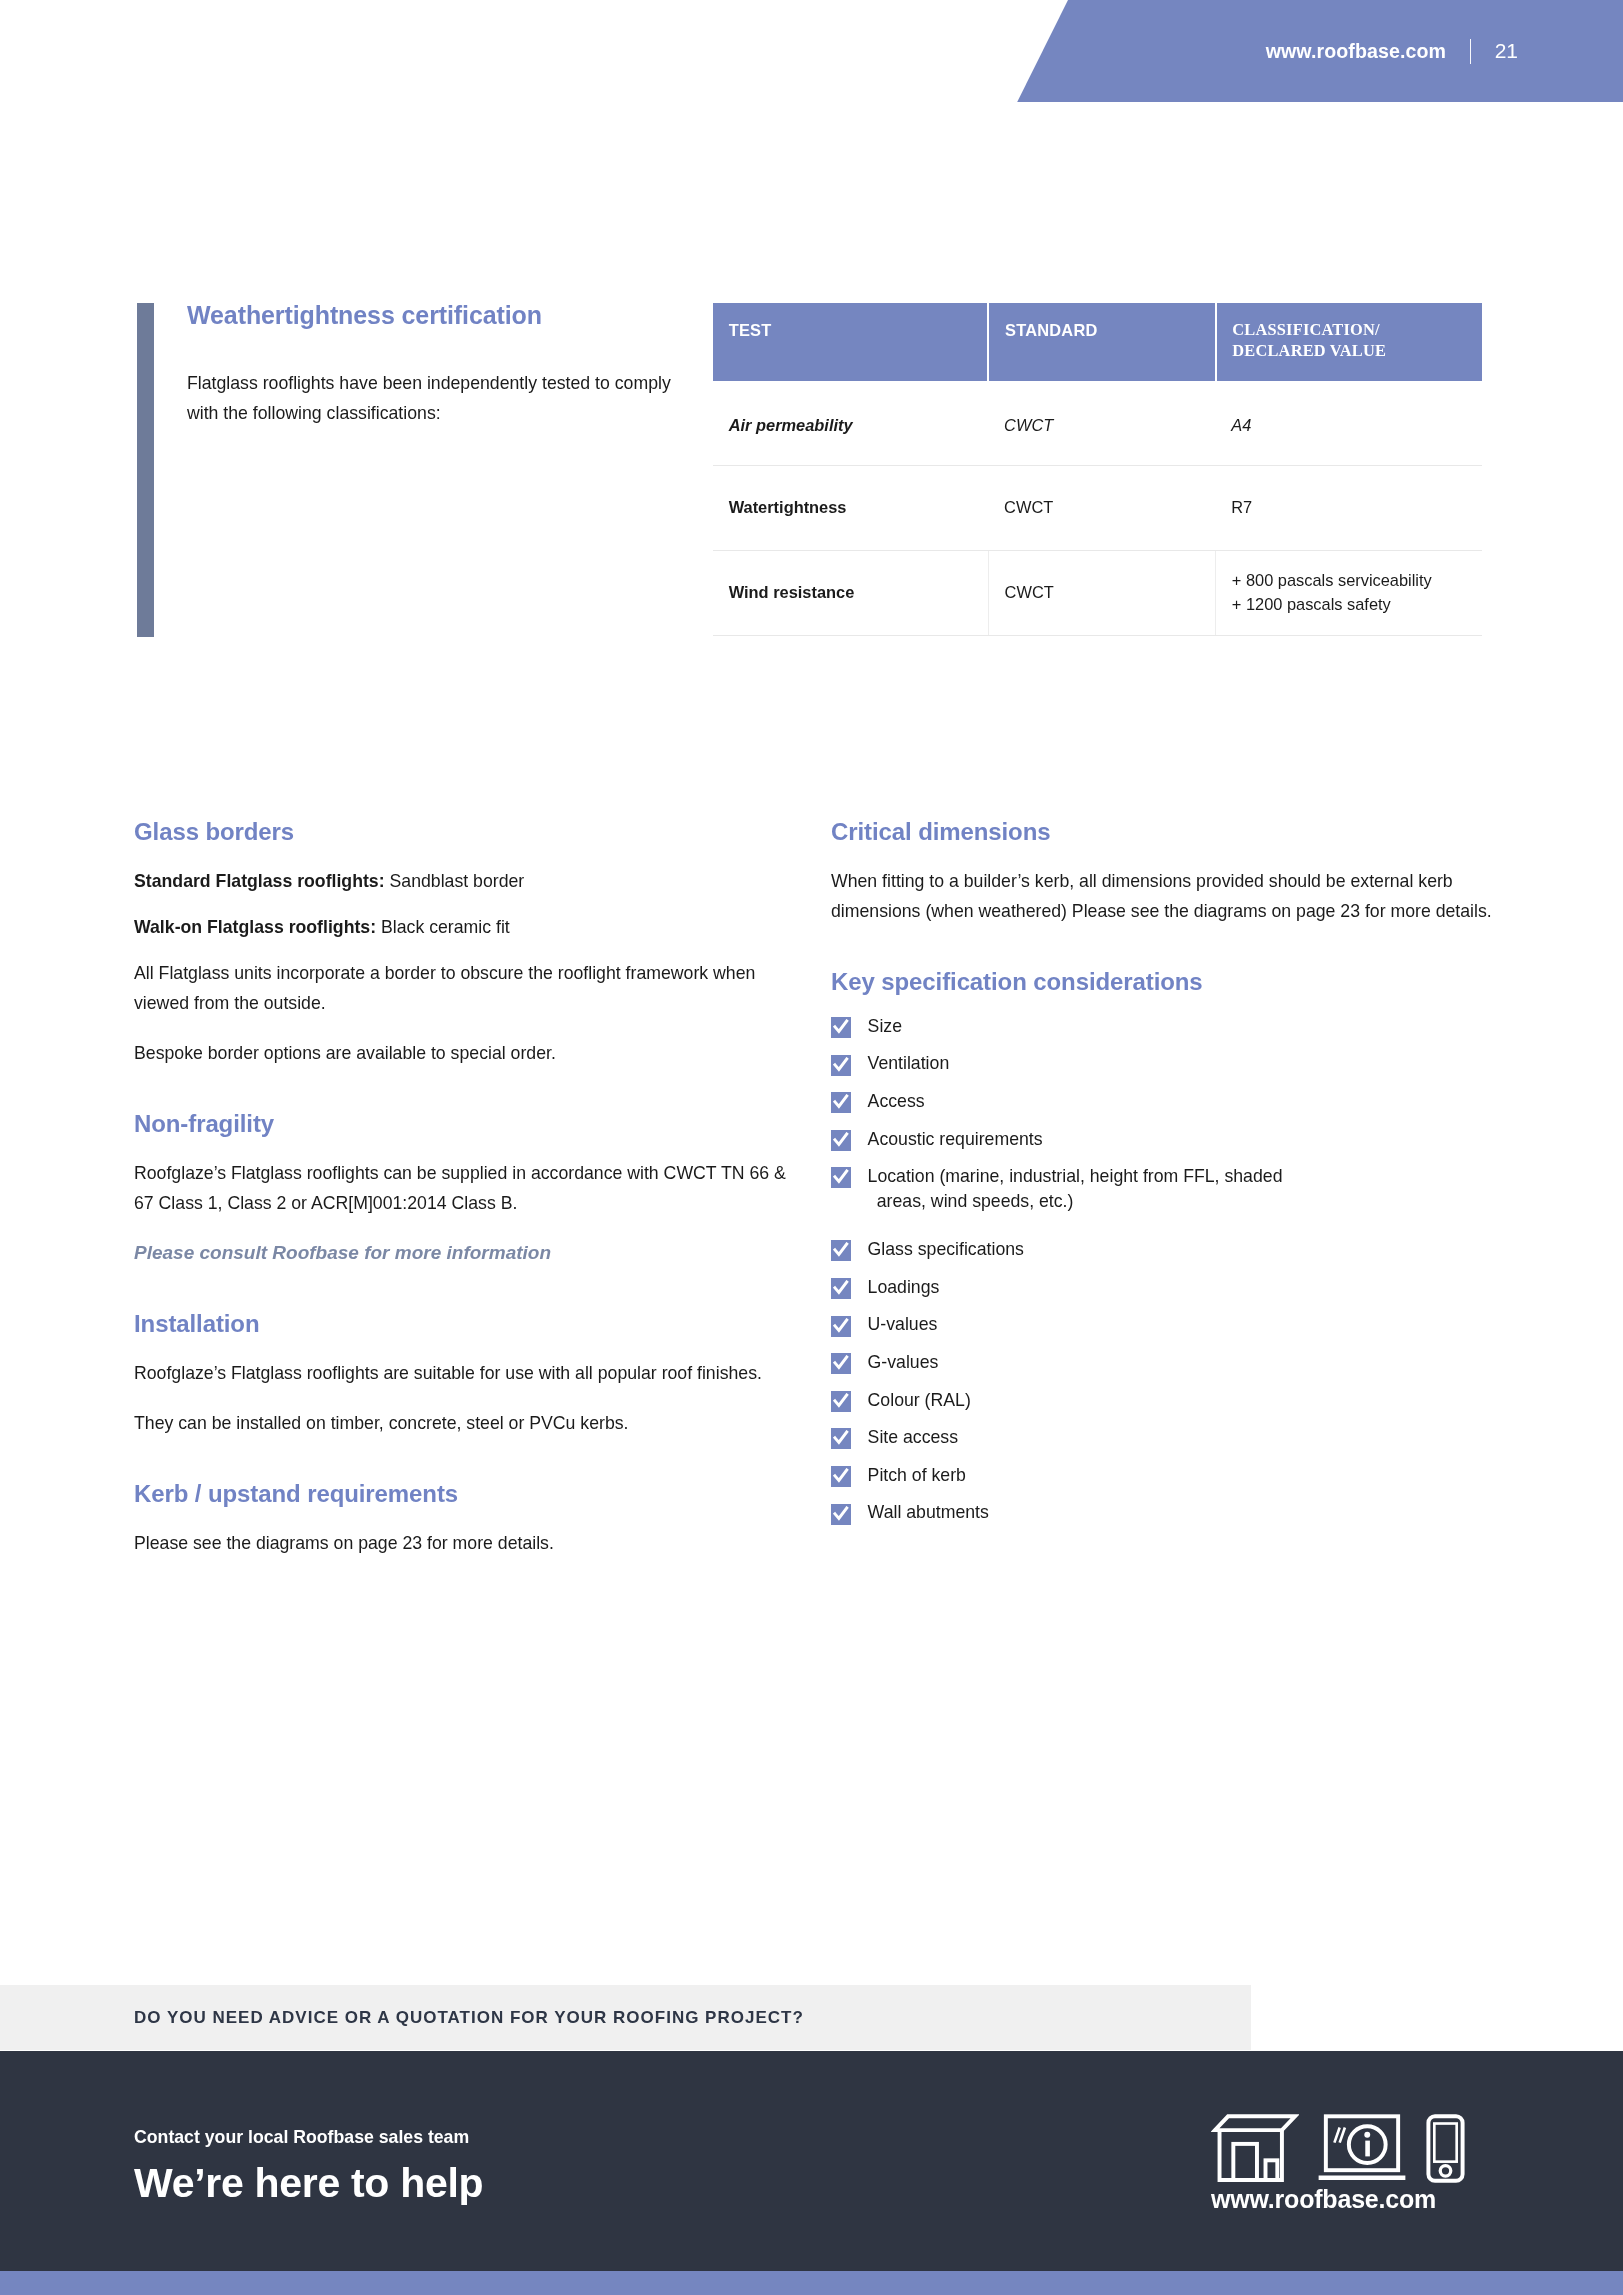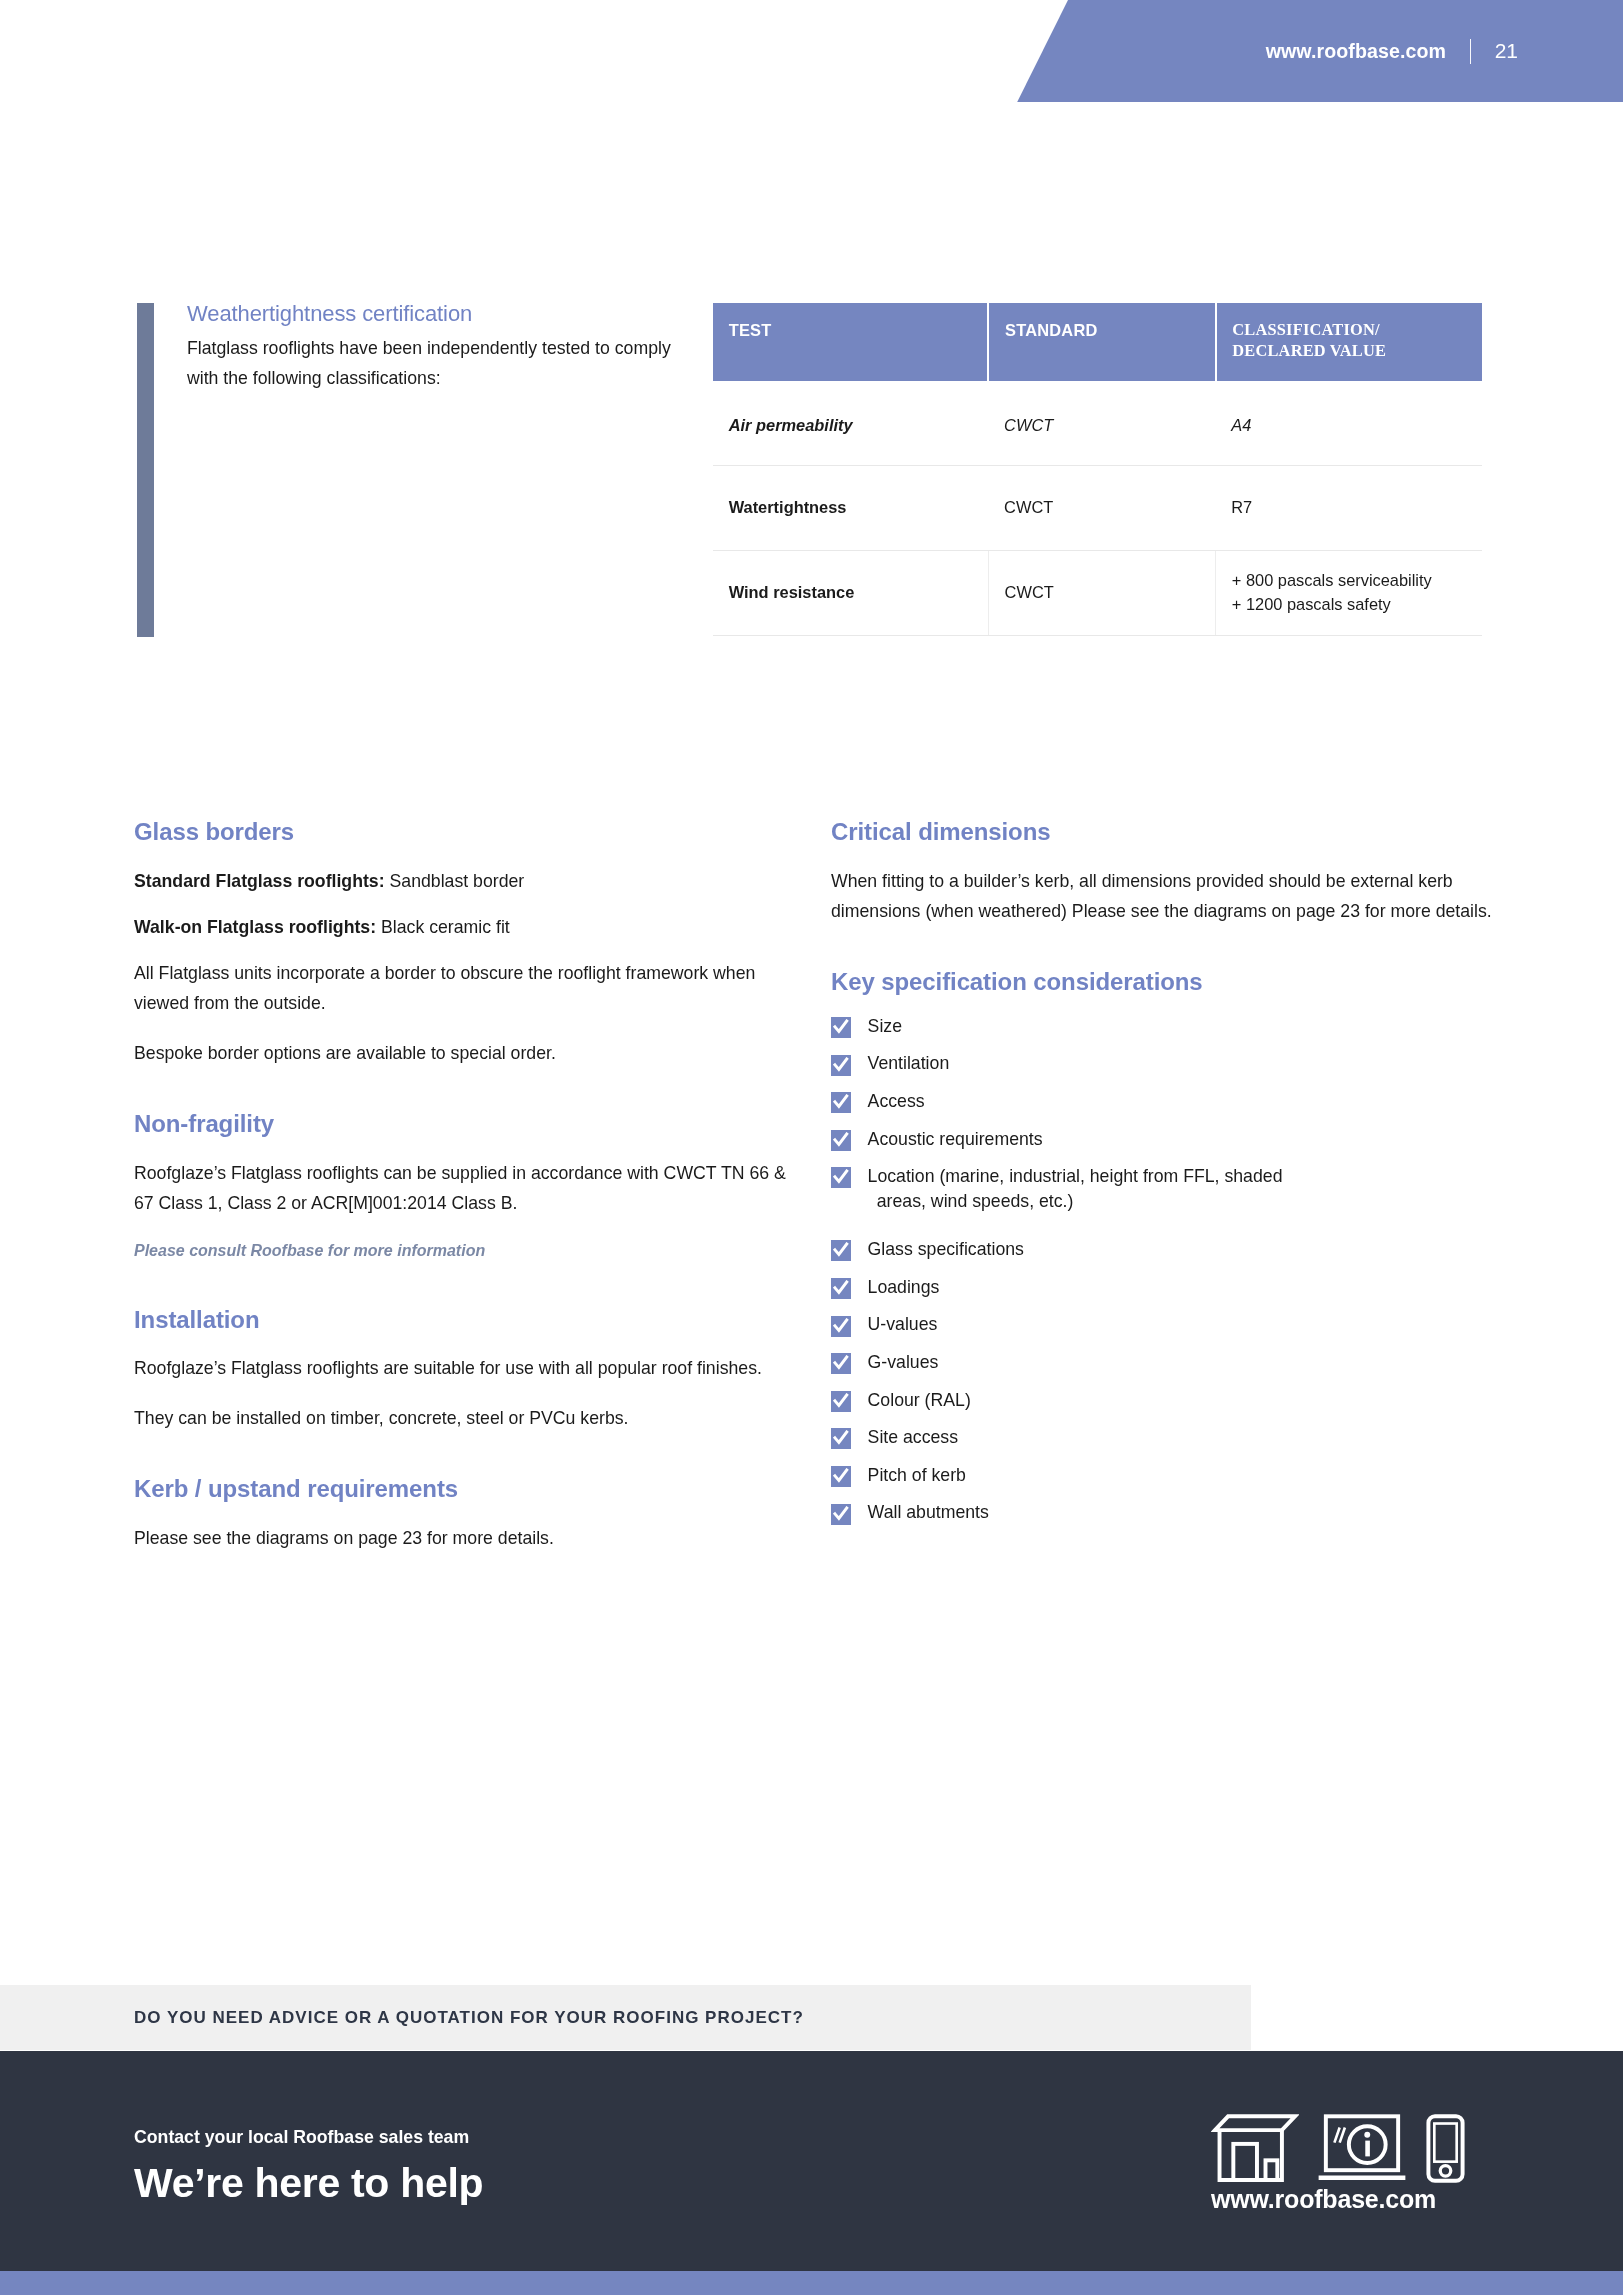--- a/index.html
+++ b/index.html
@@ -71,24 +71,24 @@
 
   
   .intro {
     position: absolute;
     left: 187px;
     top: 301px;
     width: 484px;
   }
   .intro-title {
     color: #7183c4;
-    font-size: 22px;
-    font-weight: normal;
+    font-size: 25px;
+    font-weight: bold;
     letter-spacing: -0.1px;
-    margin-bottom: 6px;
+    margin-bottom: 38px;
   }
   .intro-body {
     color: #1b1b1b;
     font-size: 17.7px;
     line-height: 1.72;
   }
 
   
   .spec-table {
     position: absolute;
@@ -157,21 +157,21 @@
     color: #1b1b1b;
     font-size: 17.7px;
     line-height: 1.72;
     margin-bottom: 19.6px;
   }
   p.body-text.lead { margin-bottom: 15.7px; }
   p.body-text b { font-weight: bold; }
 
   p.note-italic {
     color: #7b88a5;
-    font-size: 16px;
+    font-size: 19px;
     font-weight: bold;
     font-style: italic;
     line-height: 1.6;
     margin-bottom: 19.6px;
   }
   .gap-md { height: 22px; }
 
   
   .check-list { list-style: none; }
   .check-item {

